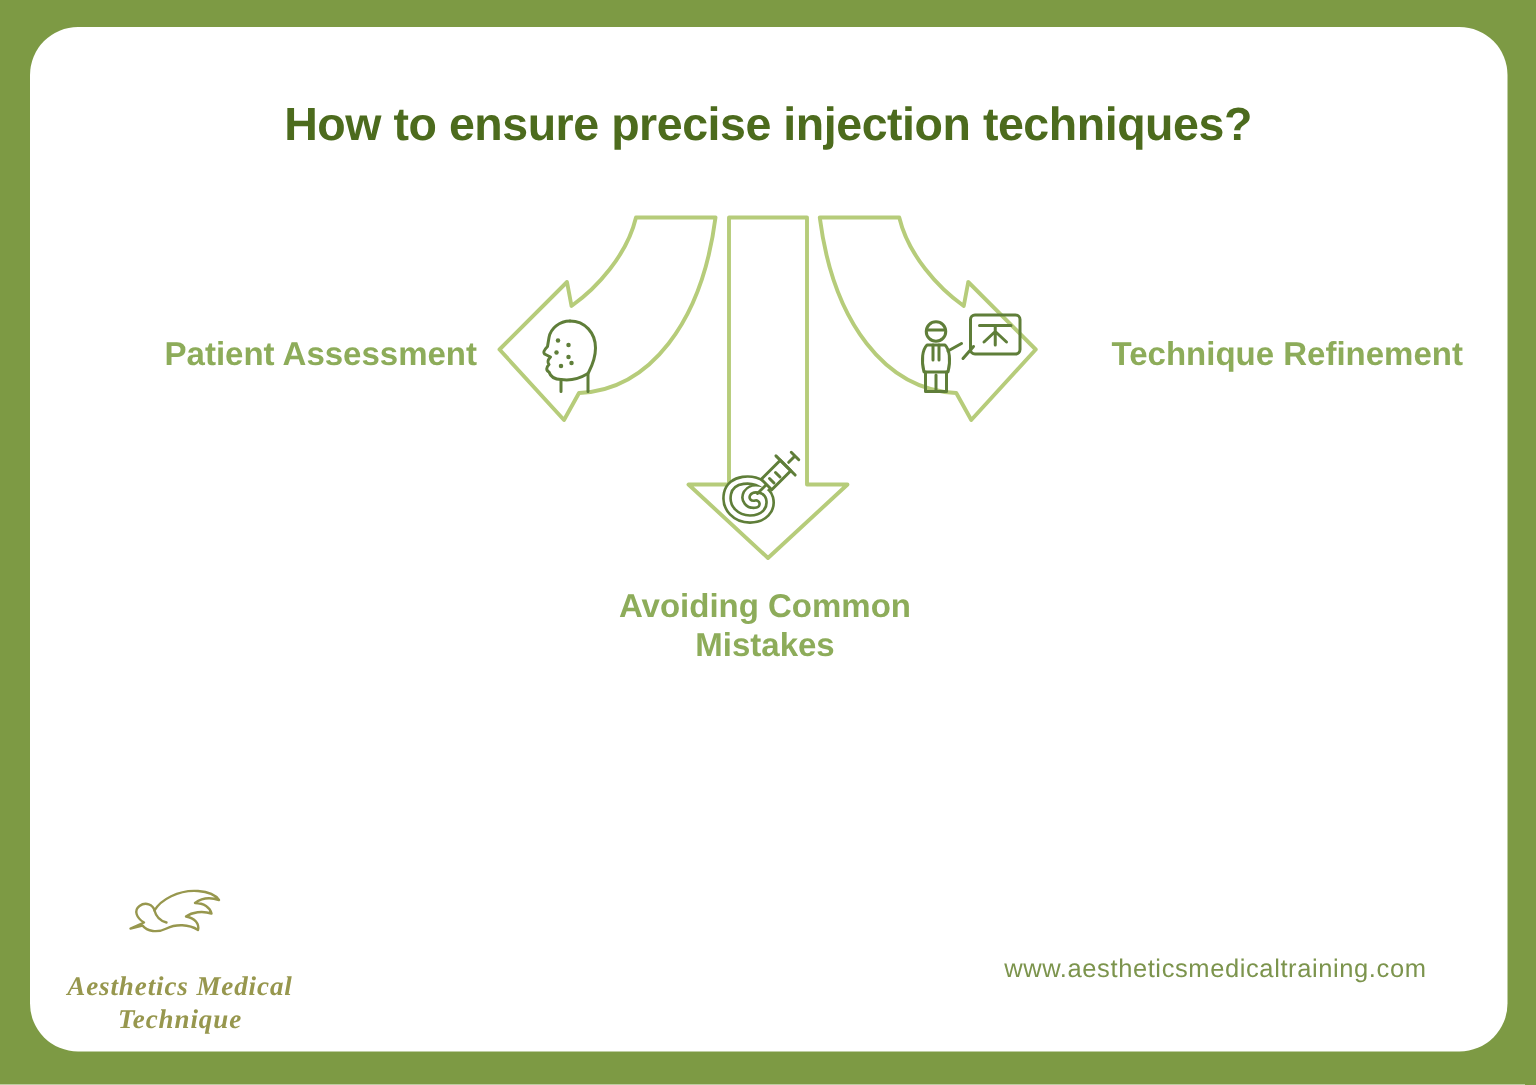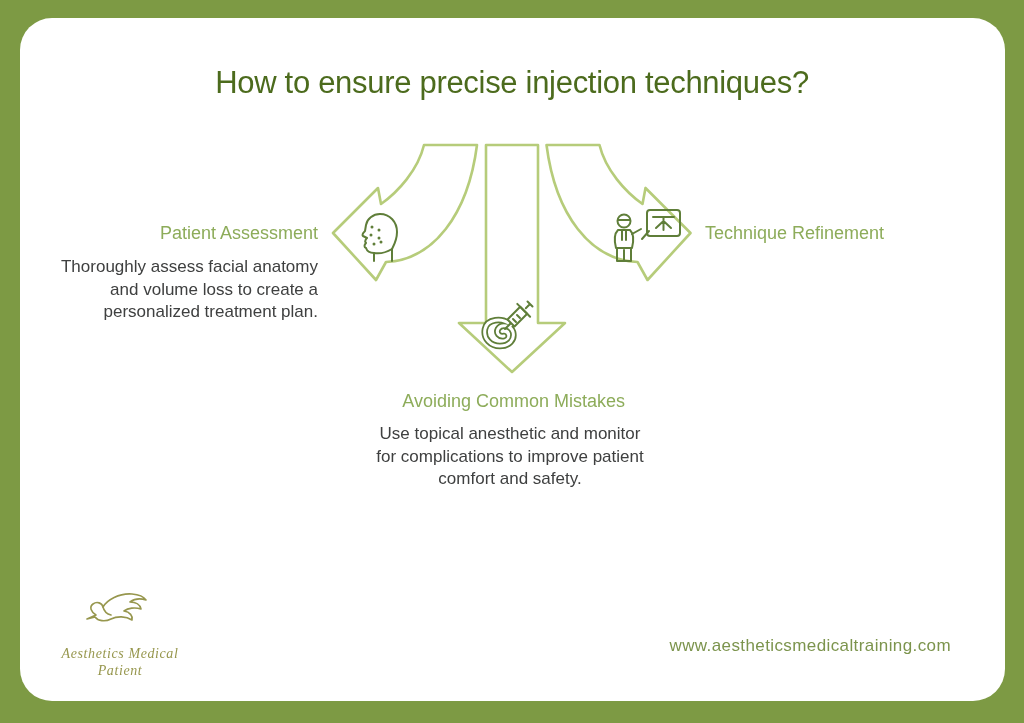--- a/index.html
+++ b/index.html
@@ -11,47 +11,47 @@
   }
   .card{
     position:absolute;left:20px;top:18px;right:19px;bottom:22px;
     background:var(--card,#ffffff);
     border-radius:32px;
   }
   .abs{position:absolute;}
   .page-title{
     left:0;top:44px;width:1024px;
     text-align:center;
-    font-size:31px;font-weight:400;letter-spacing:-0.3px;
+    font-size:31px;font-weight:700;letter-spacing:-0.3px;
     color:var(--title,#4c6b1d);
   }
   .branch-heading{
-    font-size:18px;font-weight:400;
+    font-size:22px;font-weight:700;
     color:var(--heading,#8dac5a);
     line-height:1.2;
   }
   .branch-body{
     font-size:17px;color:var(--body_text,#3f4040);
     line-height:1.35;margin-top:11px;
   }
   .block-left{left:42px;top:223px;width:276px;text-align:right;}
-  .block-right{left:705px;top:223px;width:250px;text-align:left;}
+  .block-right{left:741px;top:223px;width:250px;text-align:left;}
   .block-bottom{left:370px;top:391px;width:280px;text-align:center;}
-  .block-bottom .branch-heading{width:230px;margin:0 auto;text-align:right;}
+  .block-bottom .branch-heading{width:230px;margin:0 auto;}
   .block-bottom .branch-body{margin-top:10px;}
   .arrow-shape{stroke:var(--arrow_outline,#b6cc7a);stroke-width:2.6;fill:#fff;stroke-linejoin:round;}
   .icon-stroke{stroke:var(--icon_stroke,#5f7e39);stroke-width:2;fill:none;stroke-linecap:round;stroke-linejoin:round;}
   .icon-fill{fill:var(--icon_stroke,#5f7e39);stroke:none;}
   .icon-tube{stroke:var(--icon_stroke,#5f7e39);stroke-width:6.5;fill:none;stroke-linecap:round;}
   .icon-tube-inner{stroke:#fff;stroke-width:3;fill:none;stroke-linecap:round;}
   .icon-whitefill{fill:#fff;stroke:var(--icon_stroke,#5f7e39);stroke-width:2;stroke-linejoin:round;}
   .logo-box{left:35px;top:588px;width:170px;text-align:center;}
   .logo-text{
-    font-family:"Liberation Serif", serif;font-style:italic;font-weight:400;
-    font-size:14px;letter-spacing:0.6px;line-height:1.2;
+    font-family:"Liberation Serif", serif;font-style:italic;font-weight:700;
+    font-size:18px;letter-spacing:0.6px;line-height:1.2;
     color:var(--logo,#97974e);margin-top:2px;
   }
   .logo-stroke{stroke:var(--logo,#97974e);stroke-width:1.6;fill:none;stroke-linecap:round;stroke-linejoin:round;}
   .website{
     right:73px;top:636px;
     font-size:17px;letter-spacing:0.4px;
     color:var(--website,#7c944d);
     text-decoration:none;
   }
 </style>
@@ -100,36 +100,34 @@
     <path class="icon-stroke" d="M 177,199 L 184,192"></path>
     <path class="icon-whitefill" d="M 186.5,196.5 L 179.5,189.5 L 192.2,176.8 L 199.2,183.8 Z"></path>
     <path class="icon-stroke" d="M 185,189 L 188,192 M 189,185 L 192,188"></path>
     <path class="icon-stroke" d="M 189.3,173.9 L 202.1,186.7"></path>
     <path class="icon-stroke" d="M 197.8,178.2 L 202,174 M 199.5,171.5 L 204.5,176.5"></path>
   </g>
 </svg>
 
 <div class="abs block-left">
   <div class="branch-heading">Patient Assessment</div>
-  <div class="branch-body">Thoroughly assess facial anatomy and volume loss to create a personalized treatment plan.</div>
 </div>
 
 <div class="abs block-right">
   <div class="branch-heading">Technique Refinement</div>
 </div>
 
 <div class="abs block-bottom">
   <div class="branch-heading">Avoiding Common Mistakes</div>
-  <div class="branch-body">Use topical anesthetic and monitor for complications to improve patient comfort and safety.</div>
 </div>
 
 <div class="abs logo-box">
   <svg width="92" height="52" viewBox="0 0 92 52">
     <path class="logo-stroke" d="M 22,27 C 17,24 15,19 19,16 C 23,13 28,15 29,19 C 33,12 45,5 58,6 C 66,6.6 70,9 72,12 C 66,10 60,11 56,14 C 62,14 66,17 67,21 C 61,19 54,20 50,23 C 56,24 59,28 58,32 C 52,28 43,28 37,31 C 31,34 24,33 21,29 L 13,31 L 22,27 Z"></path>
     <path class="logo-stroke" d="M 29,19 C 30,23 33,26 37,27"></path>
   </svg>
   <div class="logo-text">
     <div>Aesthetics Medical</div>
-    <div>Patient</div>
+    <div>Technique</div>
   </div>
 </div>
 
 <a class="abs website" href="#">www.aestheticsmedicaltraining.com</a>
 
 </body></html>

